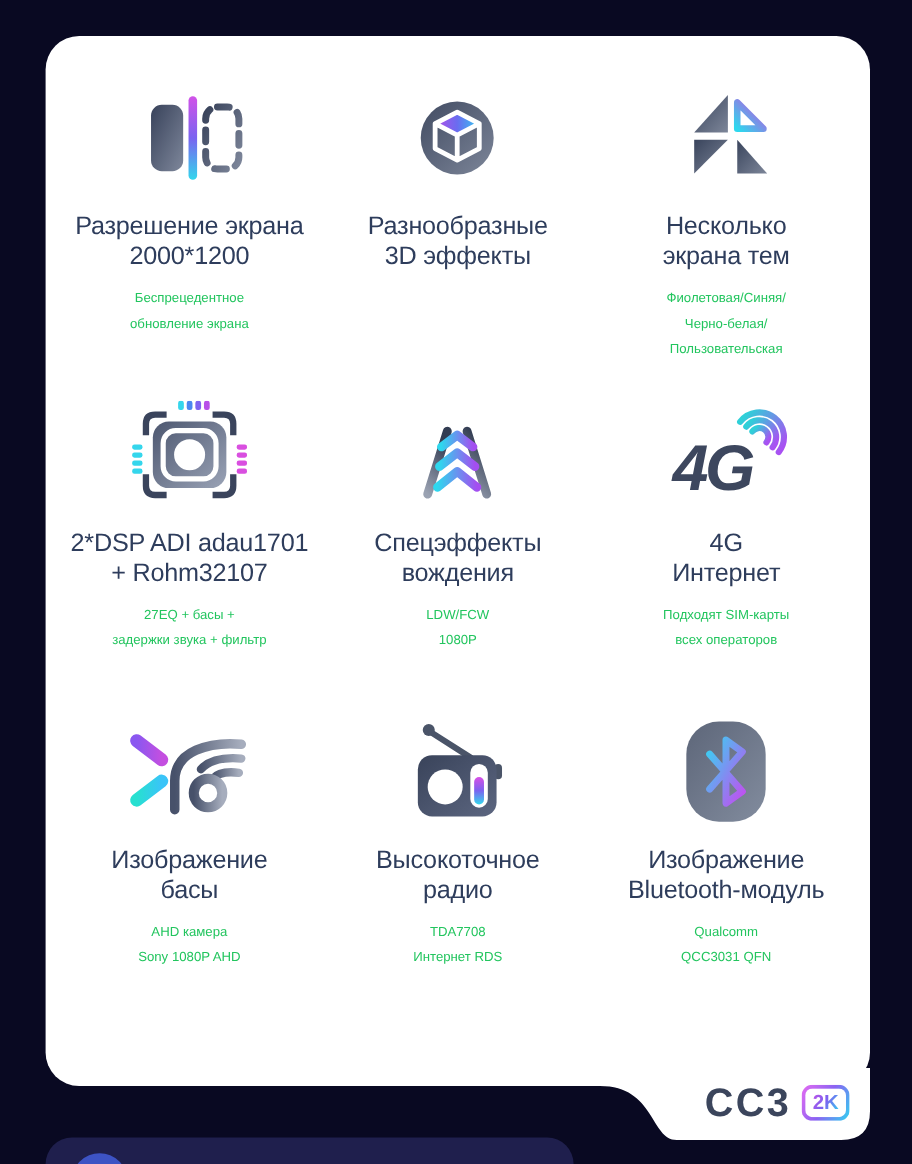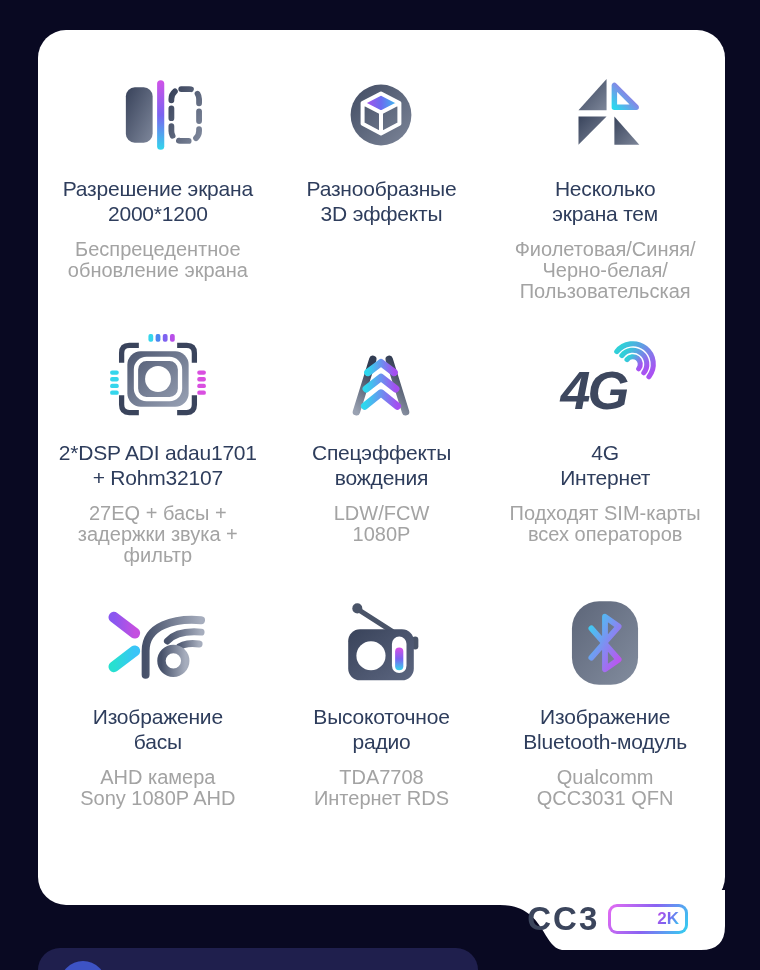--- a/index.html
+++ b/index.html
@@ -17,43 +17,43 @@
     display:grid; grid-template-columns:repeat(3,1fr); grid-auto-rows:264px;
     padding:30px 8px 0; box-sizing:border-box;
   }
   .cell { display:flex; flex-direction:column; align-items:center; text-align:center; }
   .icon-box { height:110px; display:flex; align-items:center; justify-content:center; }
   .feature-title {
     margin-top:6px; font-size:21px; line-height:25px; font-weight:400;
     color:#2e3d5c; white-space:pre-line; letter-spacing:-0.2px;
   }
   .feature-subtitle {
-    margin-top:13px; font-size:20px; line-height:21px;
-    color:#a3a3a3; white-space:pre-line;
+    margin-top:13px; font-size:11px; line-height:21px;
+    color:#22c55e; white-space:pre-line;
   }
   .tab-svg { position:absolute; left:486px; top:890px; }
   .footer {
-    position:absolute; left:508px; top:899px; width:180px; height:40px;
+    position:absolute; left:528px; top:899px; width:180px; height:40px;
     display:flex; align-items:center; justify-content:flex-end; gap:9px;
   }
   .logo-text {
     font-size:33px; font-weight:800; letter-spacing:2px; color:#3b455c;
   }
   .logo-badge {
     display:inline-block; padding:2px 6px; border-radius:9px;
     border:3px solid transparent;
     background:linear-gradient(#fff,#fff) padding-box,
                linear-gradient(120deg,#e66bf2,#8a63f2,#2fd4f0) border-box;
     font-size:17px; font-weight:800; line-height:20px;
     color:#7a5cf0;
     background-clip:padding-box, border-box;
   }
   .logo-badge span{
     background:linear-gradient(120deg,#c44fe8,#7a63f0,#2fd4f0);
-    -webkit-background-clip:text; background-clip:text; color:transparent;margin-left:40px;
+    -webkit-background-clip:text; background-clip:text; color:transparent;
   }
   .next-section {
     position:absolute; left:38px; top:948px; width:440px; height:22px;
     background:#1f1f4d; border-radius:22px 22px 0 0; overflow:hidden;
   }
   .next-circle {
     position:absolute; left:22px; top:13px; width:46px; height:46px;
     border-radius:50%; background:#3d53c4;
   }
 </style>

